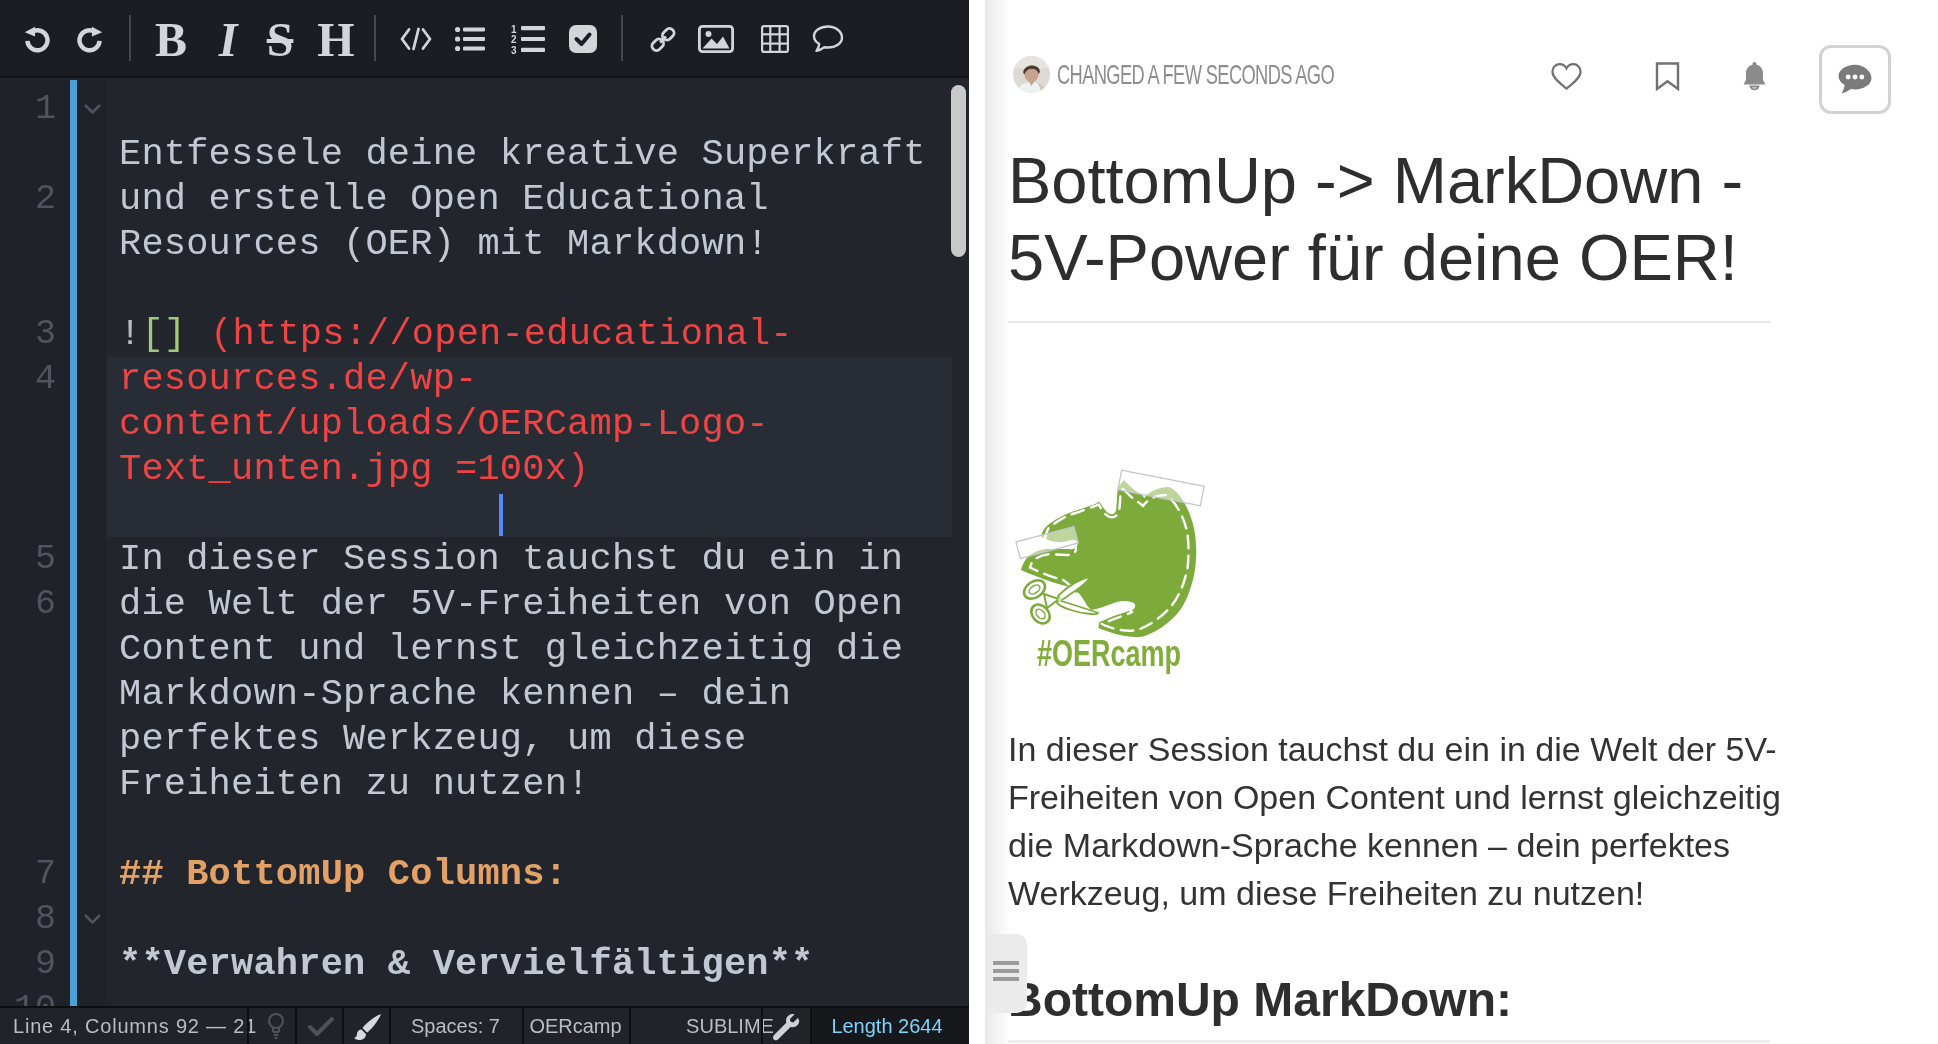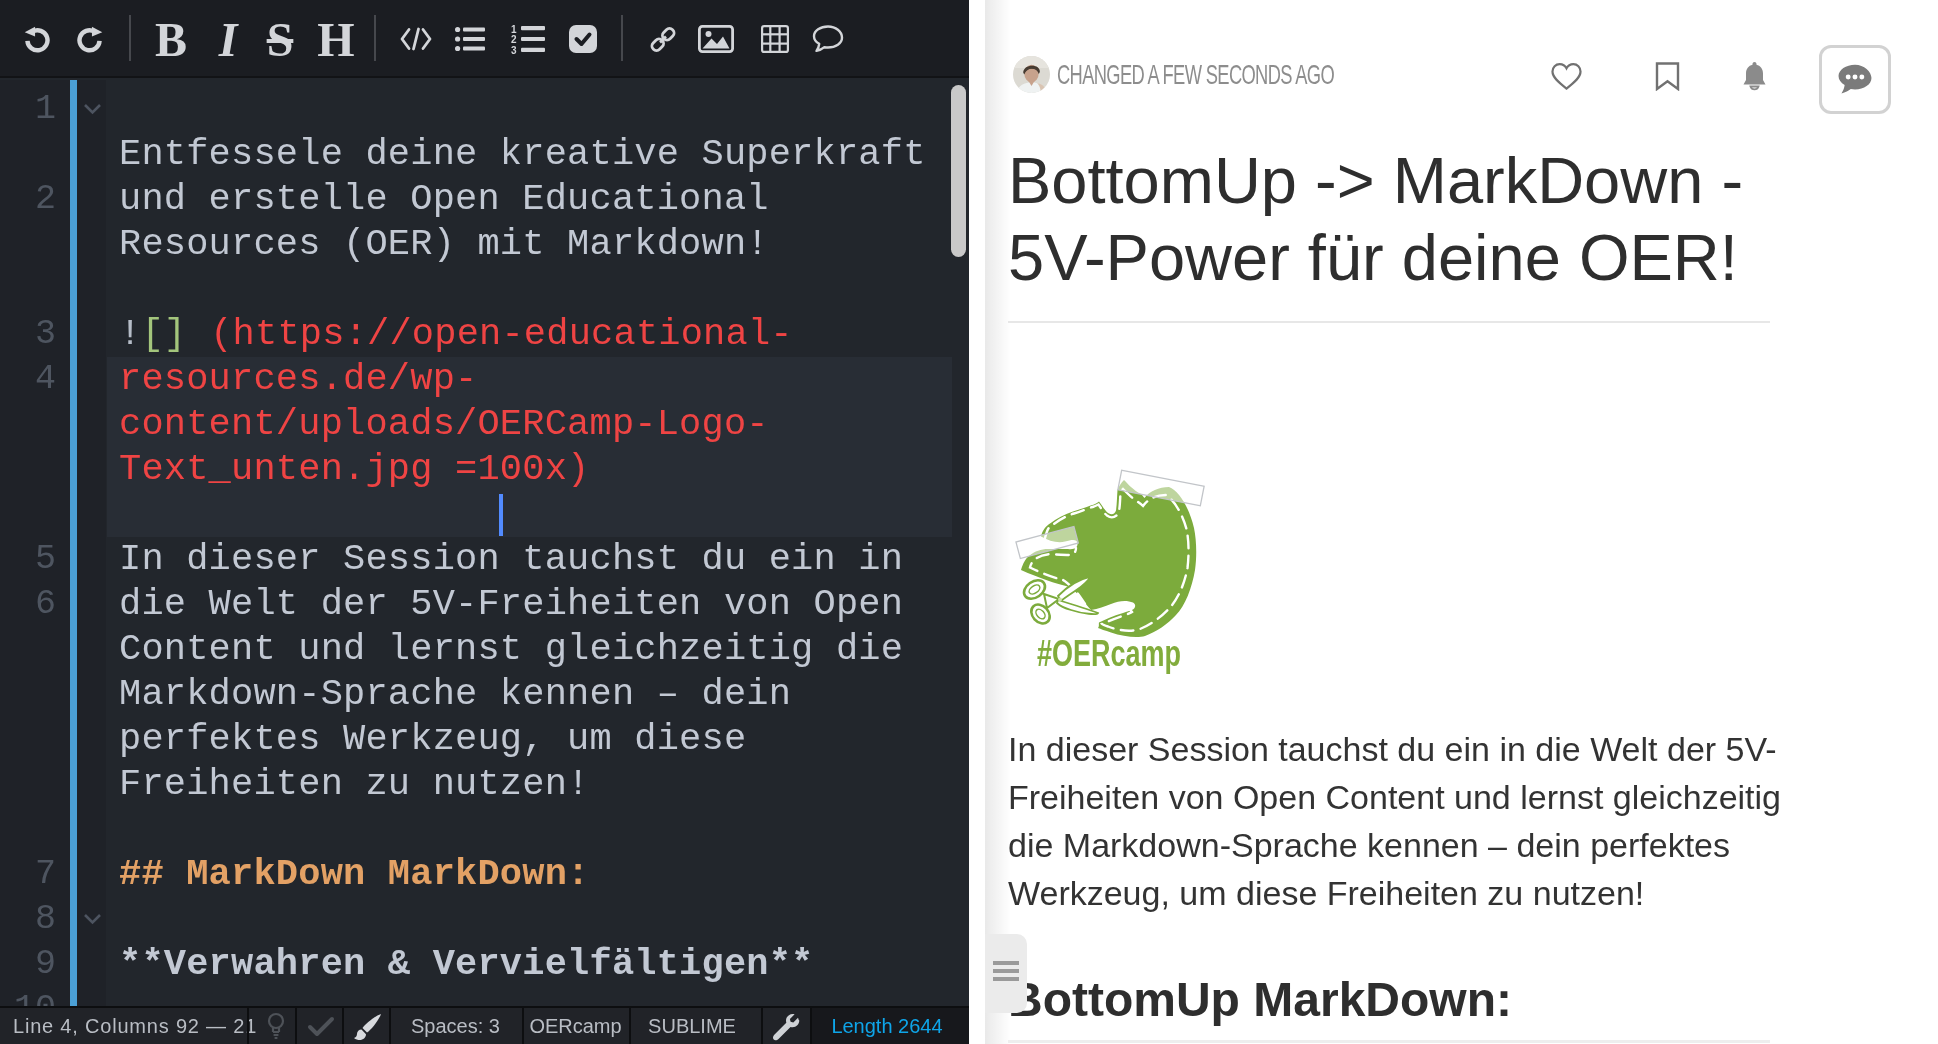--- a/index.html
+++ b/index.html
@@ -175,21 +175,21 @@
 content/uploads/OERCamp-Logo-
 Text_unten.jpg =100x)</span>
 
 In dieser Session tauchst du ein in
 die Welt der 5V-Freiheiten von Open
 Content und lernst gleichzeitig die
 Markdown-Sprache kennen – dein
 perfektes Werkzeug, um diese
 Freiheiten zu nutzen!
 
-<span class="orange">## MarkDown MarkDown:</span>
+<span class="orange">## BottomUp Columns:</span>
 
 <span style="font-weight:bold">**Verwahren &amp; Vervielfältigen**</span></div>
       <div id="cursor" style="left:499px;top:414px"></div>
       <div id="scrollthumb"></div>
     </div>
     <div id="status">
       <div class="stxt" style="left:13px;letter-spacing:0.8px">Line 4, Columns 92 — 21</div>
       <div class="ssep" style="left:247px"></div>
       <div class="stxt" style="left:256px;width:39px;text-align:center">
         <svg width="22" height="30" viewBox="0 0 22 30" fill="none" stroke="#4e5258" stroke-width="2.2" style="margin-top:4px">
@@ -204,34 +204,34 @@
           </svg>
       </div>
       <div class="ssep" style="left:342px"></div>
       <div class="stxt" style="left:347px;width:42px;text-align:center">
         <svg width="30" height="30" viewBox="0 0 30 30" fill="#d8dade" style="margin-top:4px">
           <path d="M28 2 C22 4 12 12 9.5 16 L14 20.5 C18 18 26 8 28 2 Z"></path>
           <path d="M8.5 17.5 C6 17.5 4 19.5 4 22 C4 24.5 2.5 25.5 1 26 C2.5 27.5 5 28 6.8 28 C10 28 13 25.5 13 22.2 Z"></path>
         </svg>
       </div>
       <div class="ssep" style="left:389px"></div>
-      <div class="stxt" style="left:389px;width:133px;text-align:center">Spaces: 3</div>
+      <div class="stxt" style="left:389px;width:133px;text-align:center">Spaces: 7</div>
       <div class="ssep" style="left:522px"></div>
       <div class="stxt" style="left:522px;width:107px;text-align:center">OERcamp</div>
       <div class="ssep" style="left:629px"></div>
-      <div class="stxt" style="left:624px;width:136px;text-align:center">SUBLIME</div>
+      <div class="stxt" style="left:662px;width:136px;text-align:center">SUBLIME</div>
       <div class="ssep" style="left:761px"></div>
       <div class="stxt" style="left:761px;width:49px;text-align:center">
         <svg width="28" height="28" viewBox="0 0 28 28" fill="#cfd2d6" style="margin-top:5px">
           <path d="M26.5 6.5 C26.5 6 26.3 5.3 26 4.7 L21.3 9.4 L18.6 8.7 L17.9 6 L22.6 1.3 C22 1 21.3 0.9 20.7 0.9 C17 0.9 14 3.9 14 7.6 C14 8.3 14.1 9 14.3 9.7 L2.3 21.7 C1.5 22.5 1 23.6 1 24.7 C1 26 2.2 27.2 3.5 27.2 C4.6 27.2 5.7 26.7 6.5 25.9 L18.5 13.9 C19.2 14.1 19.9 14.2 20.6 14.2 C24.3 14.2 27.3 11.2 27.3 7.5 Z"></path>
         </svg>
       </div>
       <div class="ssep" style="left:810px"></div>
       <div style="position:absolute;left:812px;top:0;width:157px;height:38px;background:#17181c"></div>
-      <div class="stxt" style="left:810px;width:154px;text-align:center;color:#0ea5e9">Length 2644</div>
+      <div class="stxt" style="left:810px;width:154px;text-align:center;color:#7dd3fc">Length 2644</div>
     </div>
   </div>
 
   <div id="right">
     <div id="shadow"></div>
     <div id="avatar">
       <svg width="37" height="37" viewBox="0 0 37 37">
         <rect width="37" height="37" fill="#dcdad3"></rect>
         <rect width="37" height="12" fill="#e6e4de"></rect>
         <ellipse cx="18.5" cy="17.5" rx="7.2" ry="8.8" fill="#c7a28c"></ellipse>

